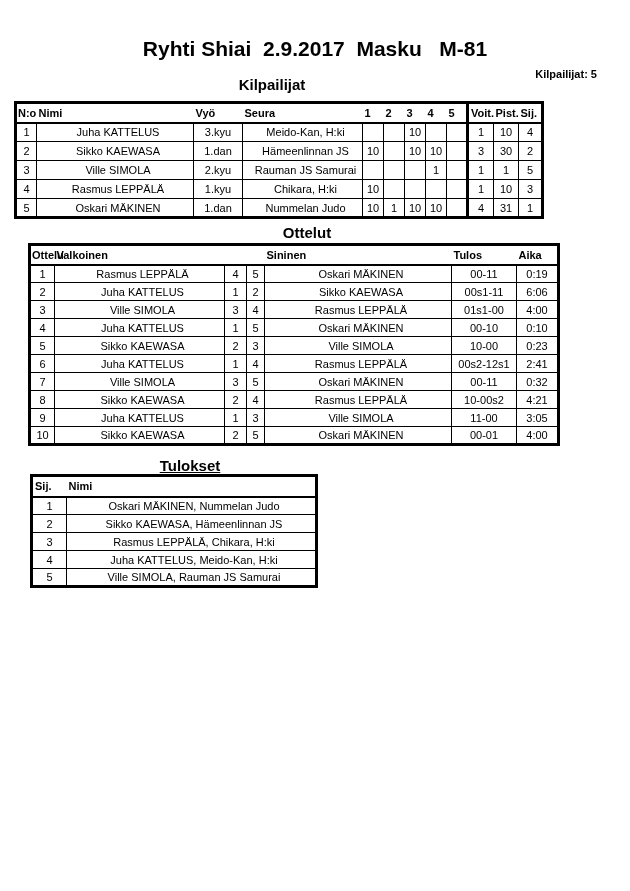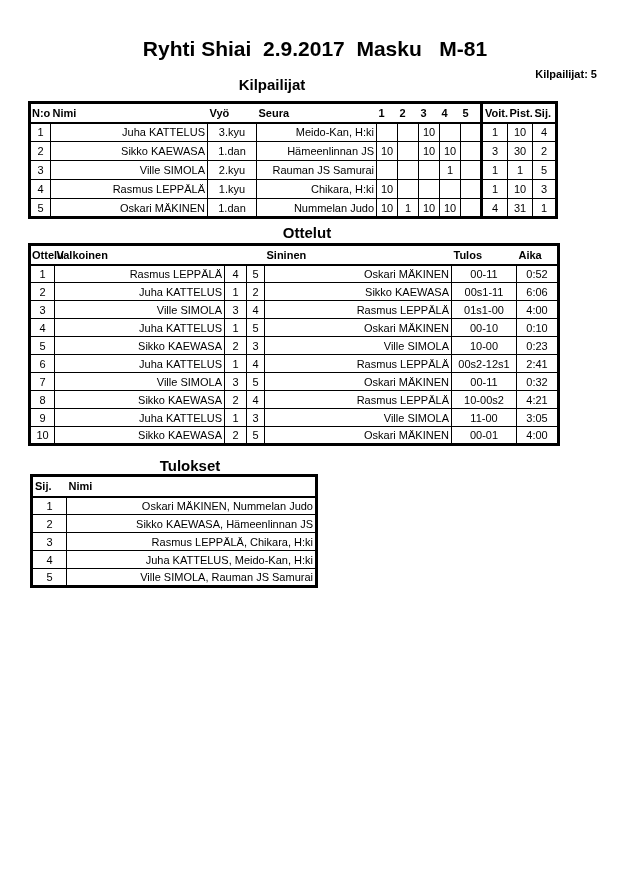--- a/index.html
+++ b/index.html
@@ -8,31 +8,31 @@
   .page { position:relative; width:630px; height:891px; background:#fff; overflow:hidden;margin-top:13px; }
 
   .title { position:absolute; top:24px; left:0; width:630px; text-align:center;
            font-size:21px; font-weight:bold; white-space:pre; }
   .competitor-count { position:absolute; top:55px; right:33px; font-size:11px; font-weight:bold; }
 
   .h { position:absolute; font-size:15px; font-weight:bold; white-space:nowrap;
        transform:translateX(-50%);padding-left:24px; }
   .h-kilpailijat { left:260px; top:63px; }
   .h-ottelut     { left:295px; top:211px; }
-  .h-tulokset    { left:178px; top:444px; }
+  .h-tulokset    { left:178px; top:444px;text-decoration:underline; }
 
   table { position:absolute; border-collapse:collapse; table-layout:fixed;
           background:#fff; font-size:11px; border:3px solid #000; }
-  .t1 { left:28px; top:88px;  width:527px;padding-left:48px; }
+  .t1 { left:14px; top:88px;  width:527px;padding-left:48px; }
   .t2 { left:28px; top:230px; width:529px; }
   .t3 { left:30px; top:461px; width:285px; }
 
   th, td { white-space:nowrap; overflow:hidden; padding:0 2px; vertical-align:middle; }
   td { border:1px solid #000; text-align:center; }
-  td.l { text-align:right; padding-left:8px; }
+  td.l { text-align:center; padding-left:8px; }
 
   thead th { border:none; border-bottom:2px solid #000; font-weight:bold;
              text-align:left; height:20px; }
   thead th.thl { text-align:left; padding-left:1px; overflow:visible; }
   thead th.bL, td.bL { border-left:3px solid #000; }
 
   .t1 tbody td { height:19px; }
   .t2 tbody td { height:18px; }
   .t3 tbody td { height:18px; }
   .t3 thead th { height:21px; }
@@ -176,21 +176,21 @@
       </tr>
     </thead>
     <tbody>
       <tr>
         <td>1</td>
         <td class="l">Rasmus LEPPÄLÄ</td>
         <td>4</td>
         <td>5</td>
         <td class="l">Oskari MÄKINEN</td>
         <td>00-11</td>
-        <td>0:52</td>
+        <td>0:19</td>
       </tr>
       <tr>
         <td>2</td>
         <td class="l">Juha KATTELUS</td>
         <td>1</td>
         <td>2</td>
         <td class="l">Sikko KAEWASA</td>
         <td>00s1-11</td>
         <td>6:06</td>
       </tr>

